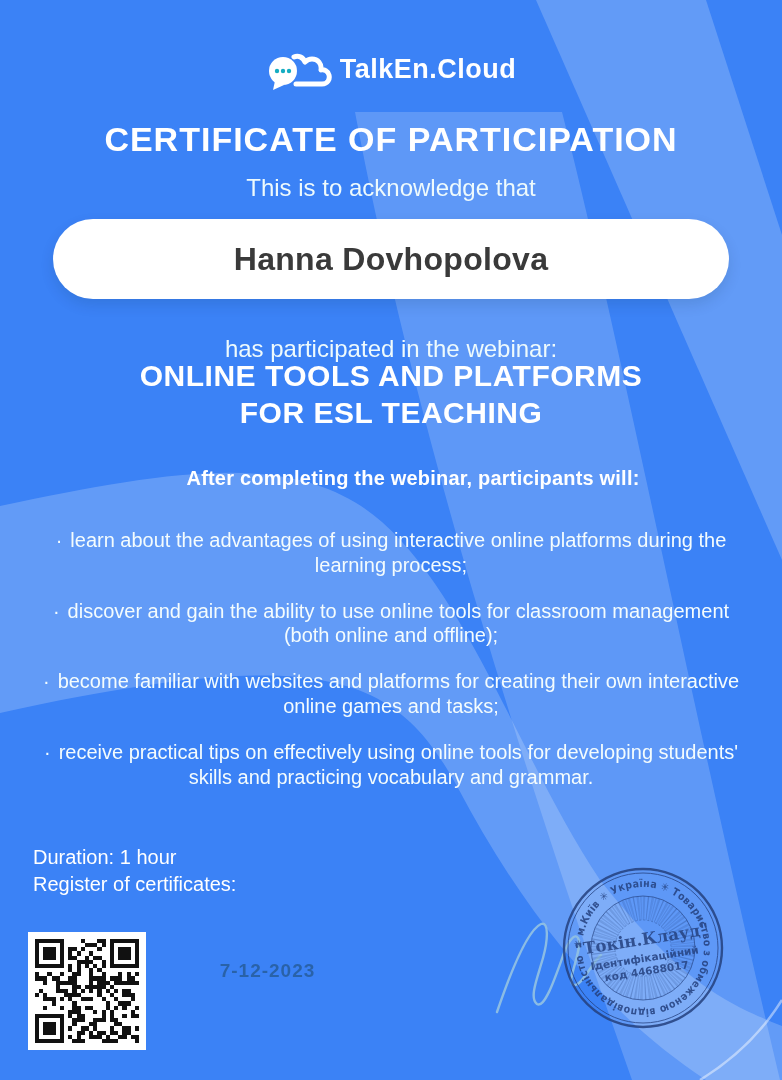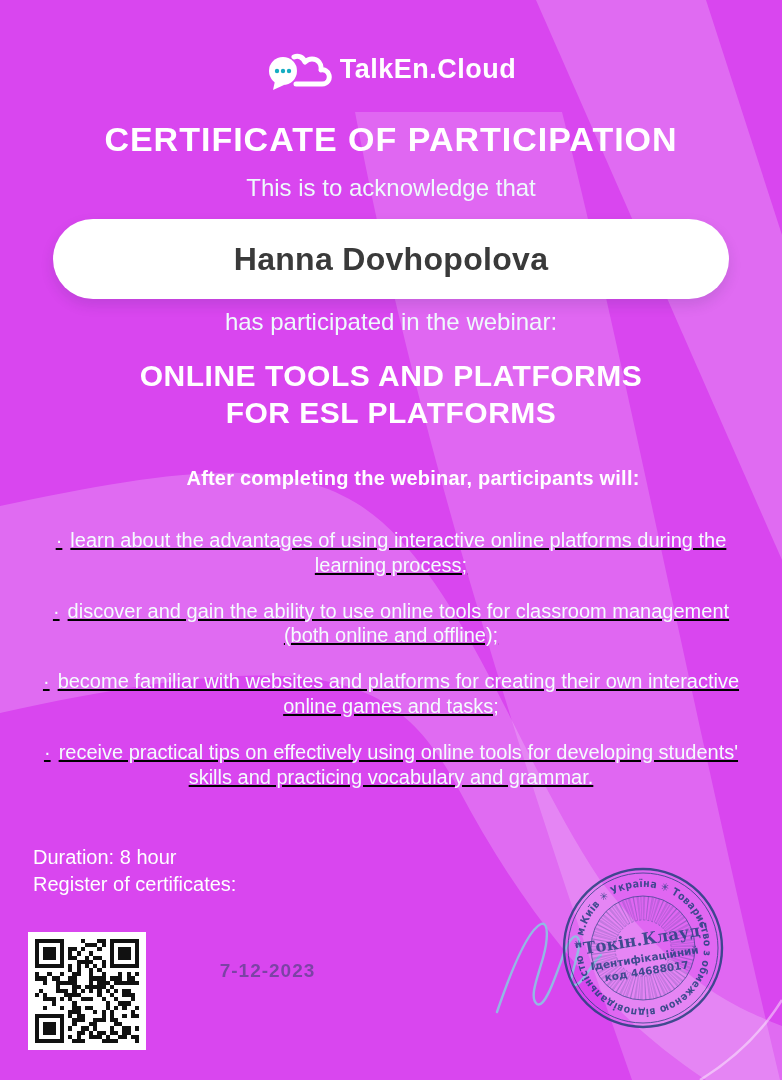--- a/index.html
+++ b/index.html
@@ -1,42 +1,42 @@
 <!DOCTYPE html>
 <html><head>
 <meta charset="utf-8">
 <style>
   html,body{margin:0;padding:0;background:#888;}
   .certificate{
     position:relative;width:782px;height:1080px;overflow:hidden;
-    background:#d946ef;
+    background:#3b82f6;
     font-family:"Liberation Sans",sans-serif;
     margin:0 auto;
   }
   .bg-art{position:absolute;inset:0;width:782px;height:1080px;}
   .layer{position:absolute;left:0;right:0;text-align:center;color:#fff;}
 
   .brand{top:44px;display:flex;align-items:center;justify-content:center;gap:8px;position:absolute;left:0;right:0;}
   .brand-name{font-size:27px;font-weight:bold;letter-spacing:.5px;color:#fff;}
 
   .cert-title{top:120px;font-size:34px;font-weight:800;letter-spacing:1px;white-space:nowrap;}
   .cert-sub{top:174px;font-size:24px;font-weight:400;color:#eefafc;}
 
   .name-pill{
     position:absolute;left:53px;top:211px;width:676px;height:80px;
     background:#fff;border-radius:40px;box-shadow:0 6px 14px rgba(0,45,60,.12);
     display:flex;align-items:center;justify-content:center;margin-top:8px;
   }
   .name-pill span{font-size:32px;font-weight:bold;color:#3a3a3a;letter-spacing:.3px;}
 
-  .webinar-lead{top:308px;font-size:24px;color:#eefafc;}
+  .webinar-lead{top:335px;font-size:24px;color:#eefafc;}
   .webinar-title{top:358px;font-size:30px;font-weight:800;line-height:1.22;letter-spacing:.5px;}
   .outcomes-heading{top:467px;font-size:20px;font-weight:bold;letter-spacing:.2px;margin-left:44px;}
 
-  .outcomes{position:absolute;left:31px;top:528px;width:720px;text-decoration:underline;}
+  .outcomes{position:absolute;left:31px;top:528px;width:720px;}
   .outcome{margin:0 auto 21px auto;font-size:20px;line-height:1.24;color:#f4fcfd;text-align:center;max-width:710px;}
   .outcome .bullet{margin-right:8px;}
 
   .footer-info{position:absolute;left:33px;top:844px;color:#fff;font-size:20px;line-height:1.35;text-align:left;}
   .cert-id{position:absolute;left:160px;top:906px;width:240px;text-align:center;
     font-size:21px;letter-spacing:1px;color:rgba(22,62,84,.48);font-weight:bold;}
   .cert-date{position:absolute;left:160px;top:960px;width:215px;text-align:center;
     font-size:19px;letter-spacing:1px;color:rgba(22,62,84,.48);font-weight:bold;}
 
   .qr-box{position:absolute;left:28px;top:932px;width:118px;height:118px;background:#fff;
@@ -79,41 +79,41 @@
   <div class="layer cert-sub">This is to acknowledge that</div>
   <div class="layer cert-title">CERTIFICATE OF PARTICIPATION</div>
 
   <div class="name-pill">
     <span>Hanna Dovhopolova</span>
   </div>
 
   <div class="layer webinar-lead">has participated in the webinar:</div>
   <div class="layer webinar-title">
     <div>ONLINE TOOLS AND PLATFORMS</div>
-    <div>FOR ESL PLATFORMS</div>
+    <div>FOR ESL TEACHING</div>
   </div>
 
   <div class="layer outcomes-heading">After completing the webinar, participants will:</div>
   <div class="outcomes">
     <div class="outcome">
       <span class="bullet">·</span><span>learn about the advantages of using interactive online platforms during the learning process;</span>
     </div>
     <div class="outcome">
       <span class="bullet">·</span><span>discover and gain the ability to use online tools for classroom management (both online and offline);</span>
     </div>
     <div class="outcome">
       <span class="bullet">·</span><span>become familiar with websites and platforms for creating their own interactive online games and tasks;</span>
     </div>
     <div class="outcome">
       <span class="bullet">·</span><span>receive practical tips on effectively using online tools for developing students' skills and practicing vocabulary and grammar.</span>
     </div>
   </div>
 
   <div class="footer-info">
-    <div>Duration: 8 hour</div>
+    <div>Duration: 1 hour</div>
     <div>Register of certificates:</div>
   </div>
   <div class="cert-date">7-12-2023</div>
 
   <div class="qr-box">
     <svg id="qr-svg" viewBox="0 0 25 25" shape-rendering="crispEdges">
         <rect x="0" y="0" width="1" height="1" fill="#111"></rect>
         <rect x="1" y="0" width="1" height="1" fill="#111"></rect>
         <rect x="2" y="0" width="1" height="1" fill="#111"></rect>
         <rect x="3" y="0" width="1" height="1" fill="#111"></rect>

